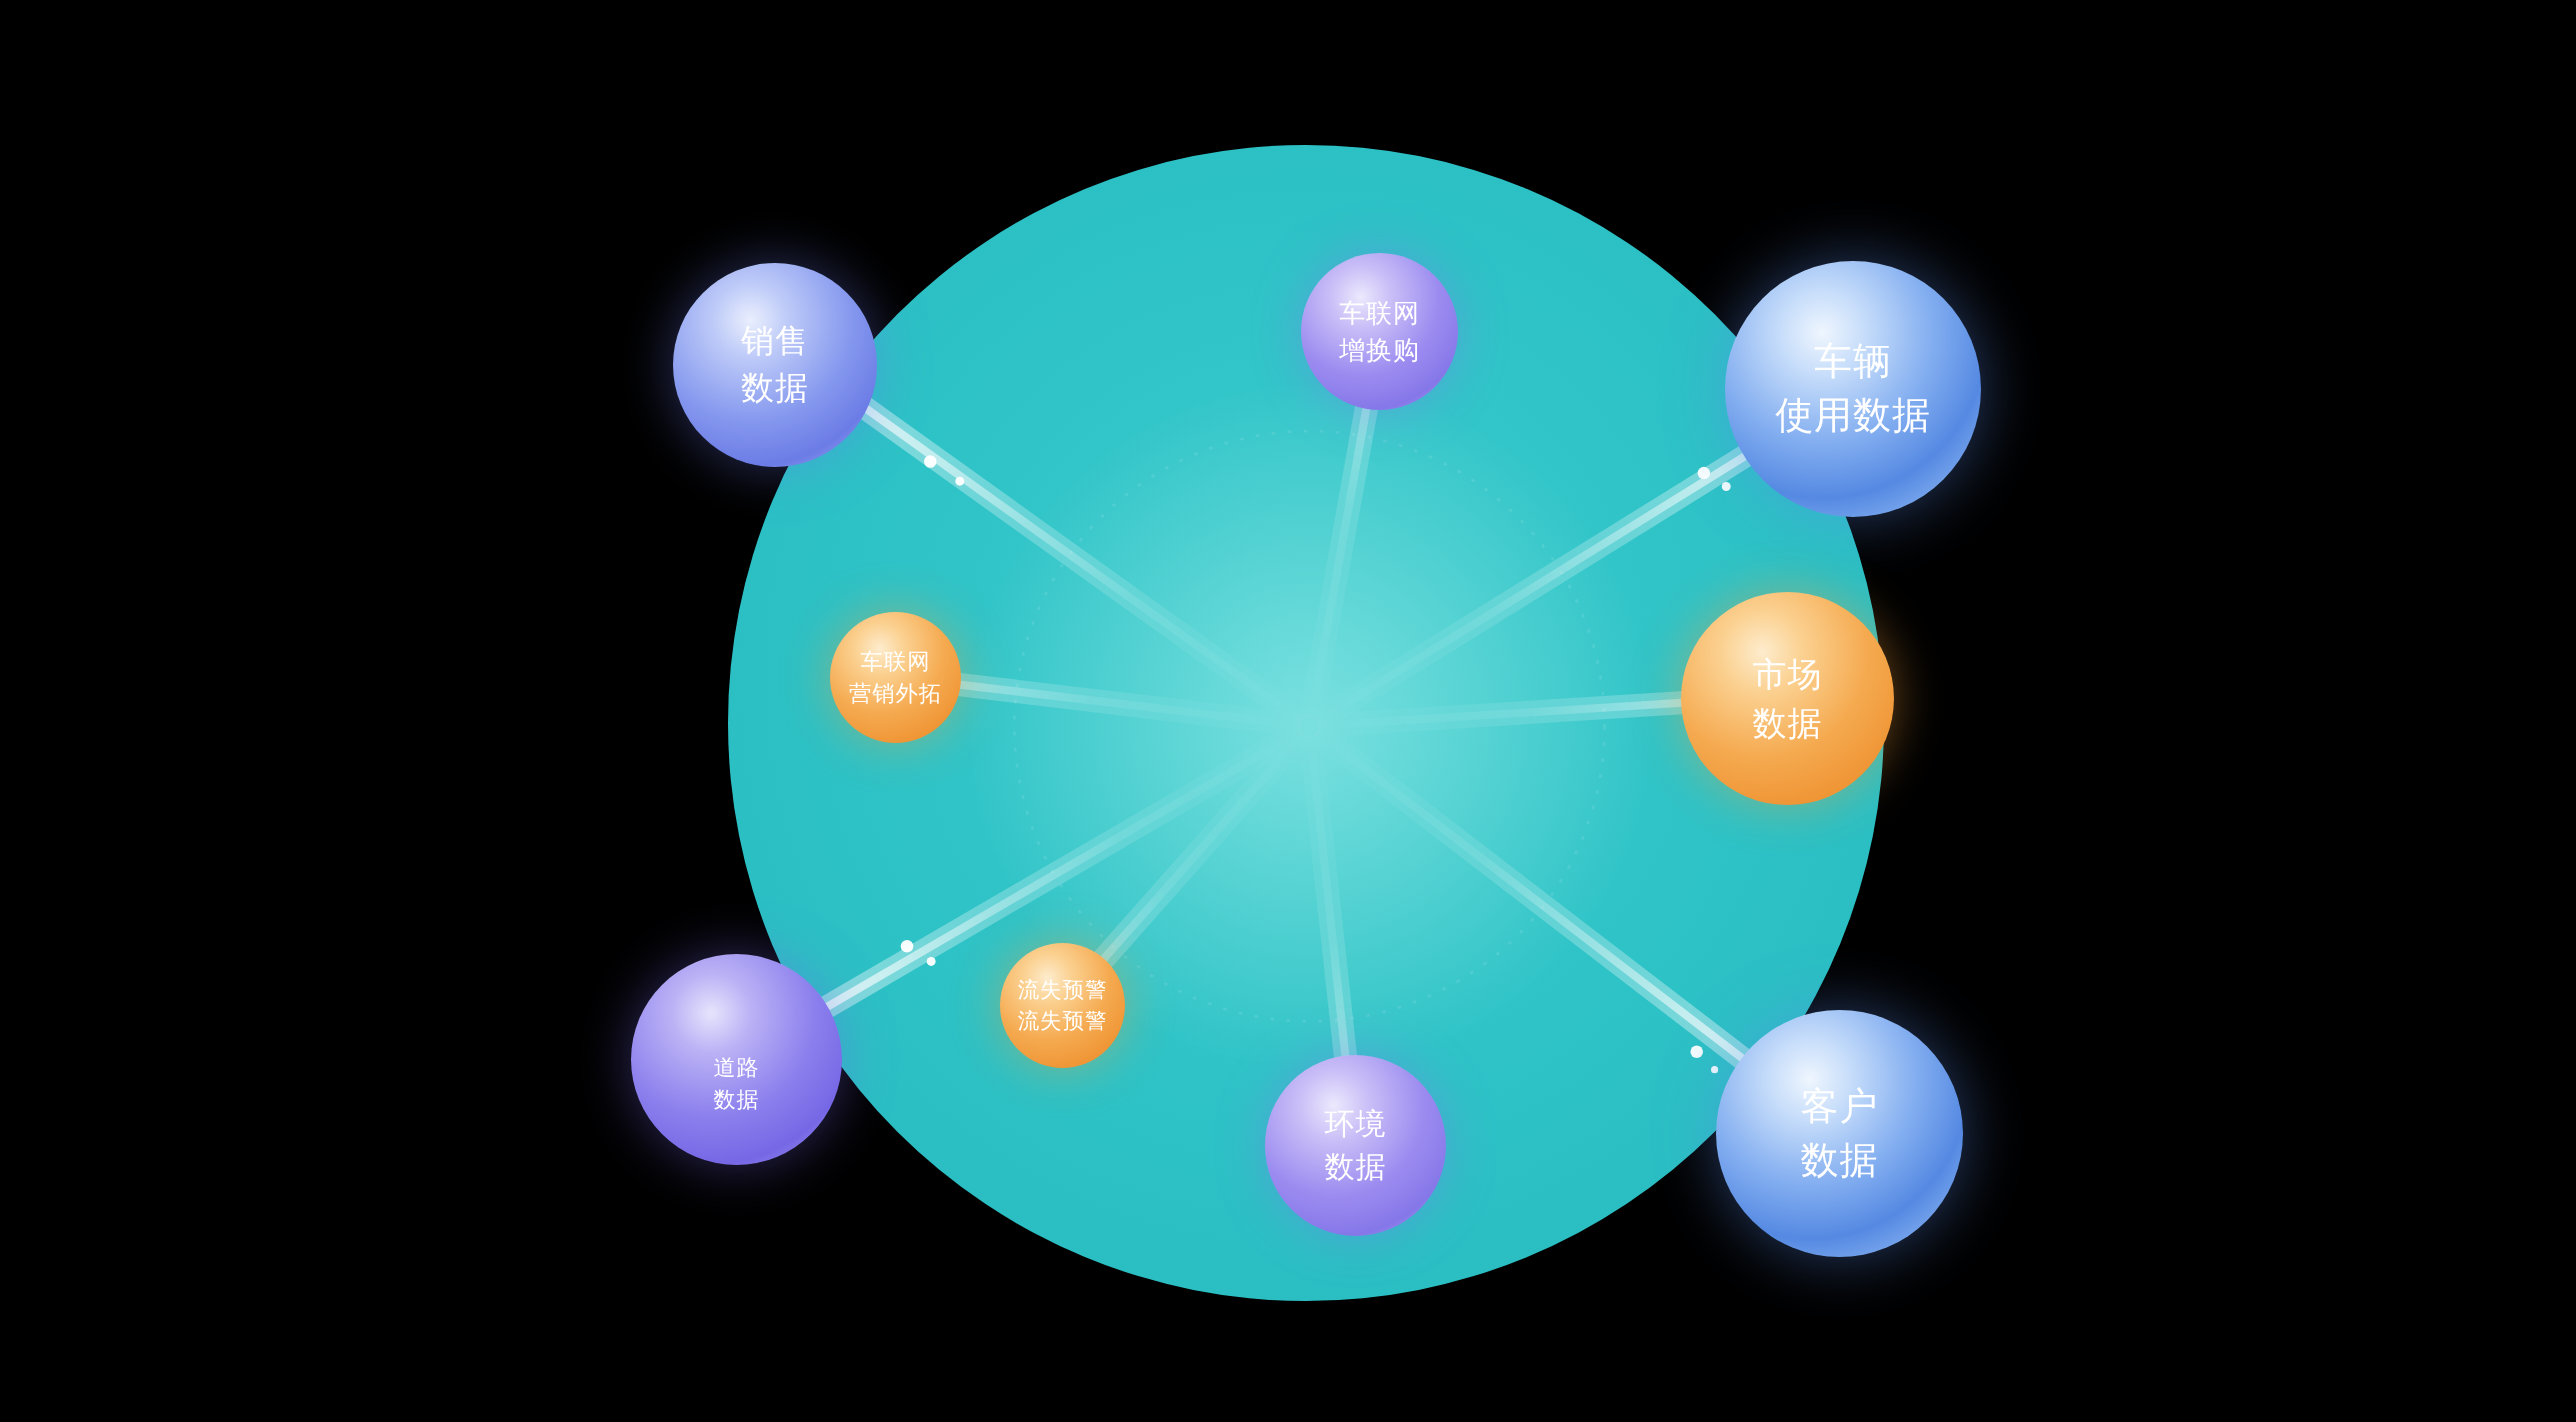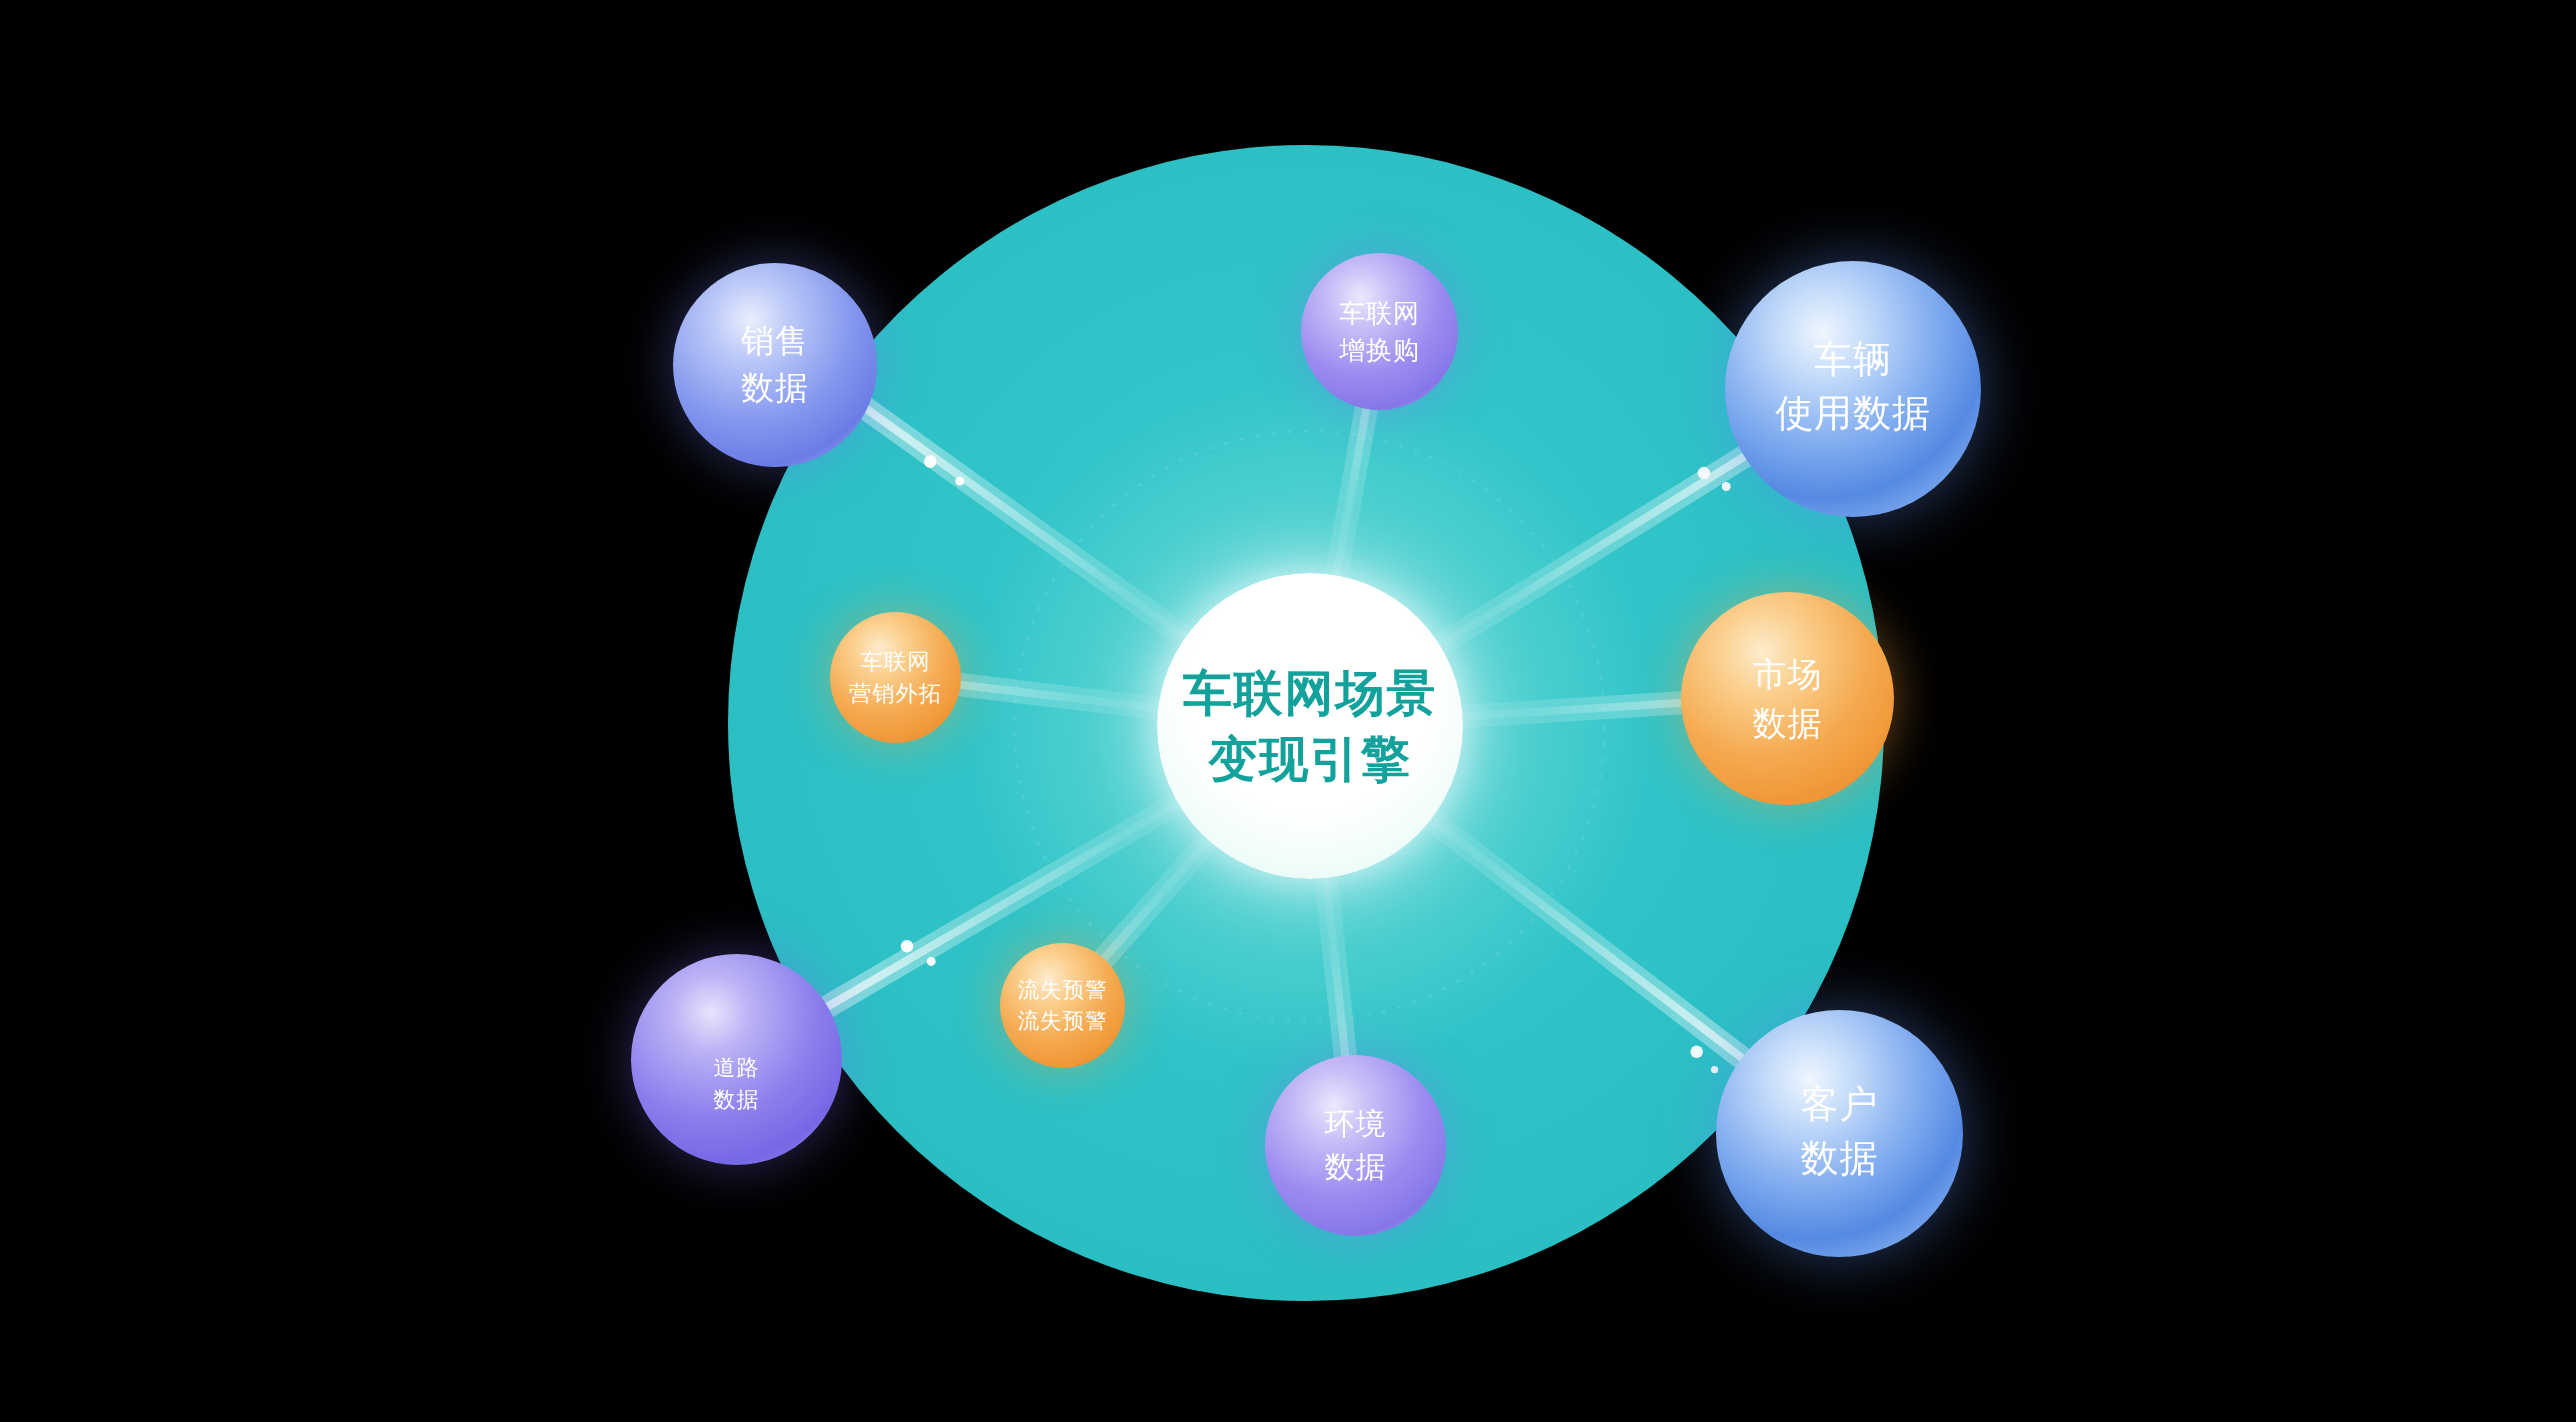--- a/index.html
+++ b/index.html
@@ -31,21 +31,20 @@
   
   .node{
     position:absolute;border-radius:50%;z-index:4;
     display:flex;align-items:center;justify-content:center;text-align:center;
   }
   .node-label{color:#ffffff;font-weight:500;line-height:1.42;letter-spacing:0.9px;}
   .node-label span{display:block;}
   .sphere-blue{
     background:radial-gradient(circle at 38% 28%, #eff6fe 0%, #c5dcfa 18%, #83aef0 45%, #5589e2 68%, #8ab5f2 88%, #bcd6fa 100%);
     box-shadow:0 0 63px rgba(90,140,230,0.45);
-    font-family:Liberation Mono, monospace;
   }
   .sphere-periwinkle{
     background:radial-gradient(circle at 38% 28%, #eaeffd 0%, #bcc9f8 20%, #8598ee 52%, #6c7ce6 75%, #a2b2f4 100%);
     box-shadow:0 0 54px rgba(110,125,235,0.4);
   }
   .sphere-purple{
     background:radial-gradient(circle at 38% 28%, #ece9fd 0%, #cabff7 20%, #9c8cf0 52%, #8677e9 76%, #b4a8f5 100%);
     box-shadow:0 0 49px rgba(140,120,235,0.4);
   }
   .sphere-violet{
@@ -114,26 +113,20 @@
       <circle cx="1073" cy="538" r="5"></circle>
       <circle cx="1905" cy="529" r="7"></circle>
       <circle cx="1930" cy="544" r="5"></circle>
       <circle cx="1014" cy="1058" r="7"></circle>
       <circle cx="1041" cy="1075" r="5"></circle>
       <circle cx="1897" cy="1176" r="7"></circle>
       <circle cx="1917" cy="1196" r="4"></circle>
     </g>
   </svg>
 
-  <div class="hub">
-    <div class="hub-label">
-      <span>车联网场景</span>
-      <span>变现引擎</span>
-    </div>
-  </div>
 
   <div class="node sphere-periwinkle" style="left:673px;top:263px;width:204px;height:204px;">
     <div class="node-label" style="font-size:33px;">
       <span>销售</span>
       <span>数据</span>
     </div>
   </div>
 
   <div class="node sphere-purple" style="left:1301px;top:253px;width:157px;height:157px;">
     <div class="node-label" style="font-size:26px;">

